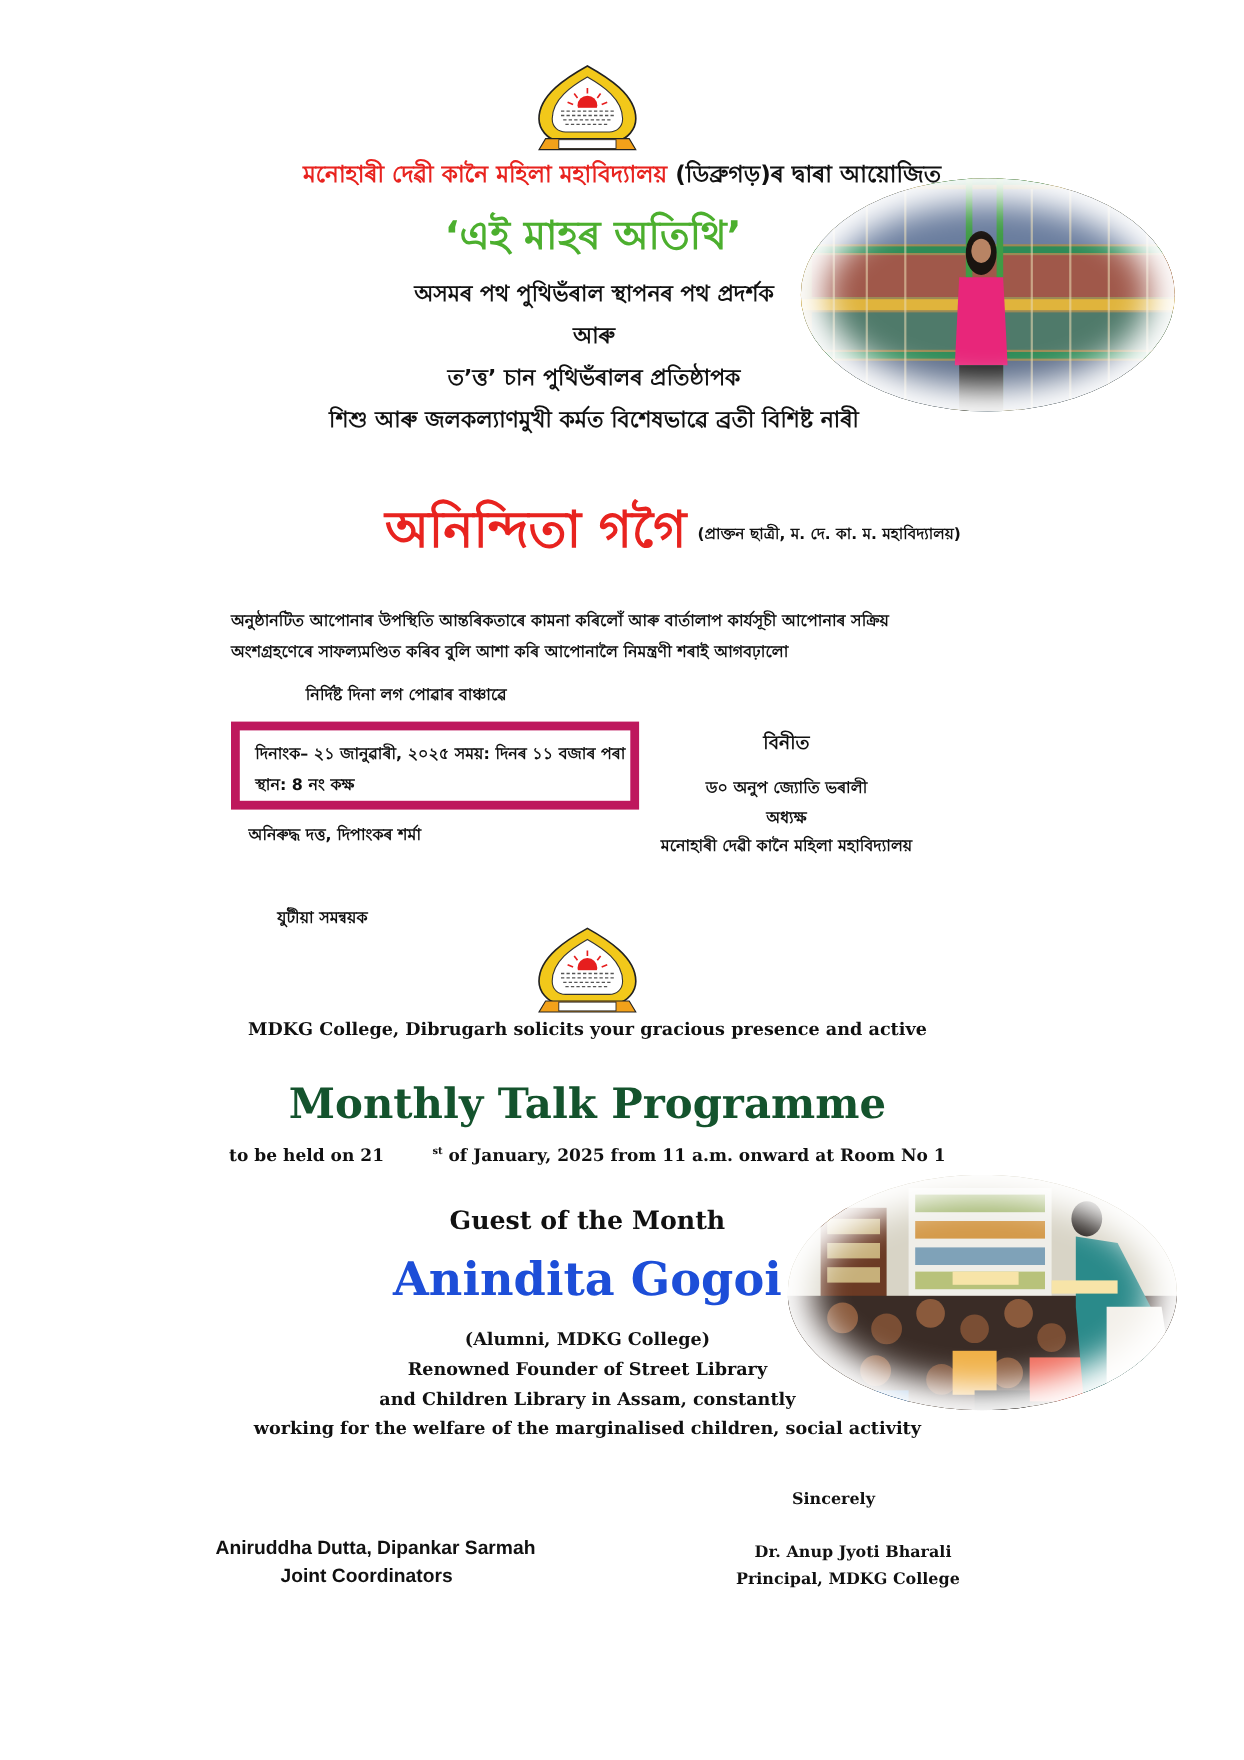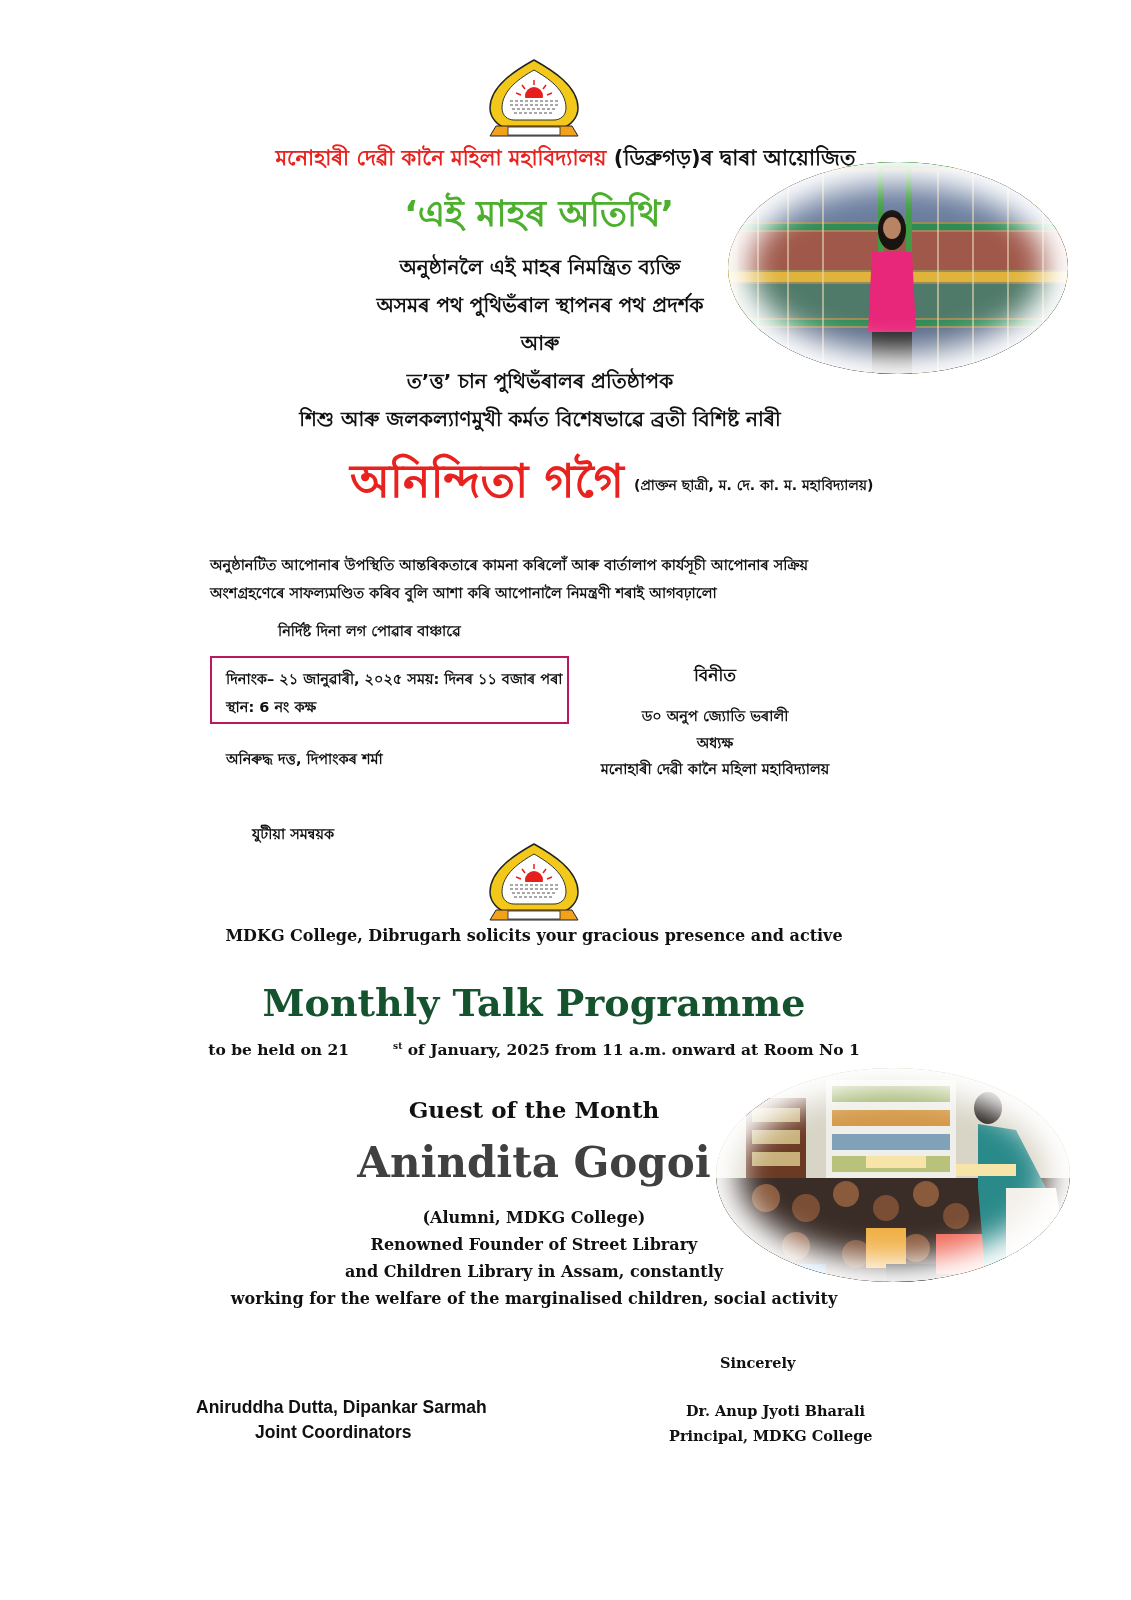--- a/index.html
+++ b/index.html
@@ -5,21 +5,21 @@
   html, body { margin:0; padding:0; background:#ffffff; }
   body { width:1131px; height:1600px; position:relative; overflow:hidden; font-family:"DejaVu Sans", sans-serif; color:#111; }
   .abs { position:absolute; }
   .center { text-align:center; }
   .logo { position:absolute; width:104px; height:82px; }
   .photo { position:absolute; border-radius:50%; overflow:hidden; }
   .photo::after { content:""; position:absolute; inset:0; border-radius:50%; box-shadow: inset 0 0 30px 22px #fff; }
   .as-line { font-family:"DejaVu Sans", sans-serif; font-weight:bold; white-space:nowrap; }
   .en-serif { font-family:"DejaVu Serif", serif; font-weight:bold; white-space:nowrap; }
   .en-sans { font-family:"Liberation Sans", sans-serif; font-weight:bold; white-space:nowrap; }
-  .box { position:absolute; border:2px solid #be185d; }
+  .box { position:absolute; border:8px solid #be185d; }
 </style>
 </head>
 <body>
 
 <div class="logo" style="left:482px; top:56px;">
   <svg width="104" height="82" viewBox="0 0 104 82">
     <path d="M52 4 C70 14 96 30 96 52 C96 62 88 70 80 72 L24 72 C16 70 8 62 8 52 C8 30 34 14 52 4 Z" fill="#f2c81a" stroke="#222" stroke-width="1.5"></path>
     <path d="M52 14 C66 22 84 34 84 52 C84 60 78 64 72 64 L32 64 C26 64 20 60 20 52 C20 34 38 22 52 14 Z" fill="#fff" stroke="#333" stroke-width="1"></path>
     <circle cx="52" cy="40" r="9" fill="#e61e1e"></circle>
     <g stroke="#e61e1e" stroke-width="1.5">
@@ -41,21 +41,20 @@
   </svg>
 </div>
 
 <div class="abs as-line center" style="left:0; width:1131px; top:142px; font-size:21px;">
   <span style="color:#e8231f;">মনোহাৰী দেৱী কানৈ মহিলা মহাবিদ্যালয়</span><span style="color:#111;"> (ডিব্ৰুগড়)ৰ দ্বাৰা আয়োজিত</span>
 </div>
 
 <div class="abs as-line" style="left:404px; top:186px; font-size:36px; color:#4caf2e;">‘এই মাহৰ অতিথি’</div>
 
 <div class="abs as-line center" style="left:270px; width:540px; top:248px; font-size:20px; line-height:38px;">
-  <div>অনুষ্ঠানলৈ এই মাহৰ নিমন্ত্ৰিত ব্যক্তি</div>
   <div>অসমৰ পথ পুথিভঁৰাল স্থাপনৰ পথ প্ৰদৰ্শক</div>
   <div>আৰু</div>
   <div>ত’ত্ত’ চান পুথিভঁৰালৰ প্ৰতিষ্ঠাপক</div>
   <div>শিশু আৰু জলকল্যাণমুখী কৰ্মত বিশেষভাৱে ব্ৰতী বিশিষ্ট নাৰী</div>
 </div>
 
 <div class="photo" style="left:728px; top:162px; width:340px; height:212px; background:linear-gradient(180deg,#c9b070 0%,#8aa060 30%,#d9a23a 52%,#6b8f4e 60%,#4d6d8a 100%);">
   <svg width="340" height="212" viewBox="0 0 340 212">
     <rect width="340" height="212" fill="#9c8a55"></rect>
     <g fill="#2e8b57">
@@ -93,21 +92,21 @@
 
 <div class="abs as-line" style="left:210px; top:551px; font-size:14.5px; line-height:28px;">
   <div>অনুষ্ঠানটিত আপোনাৰ উপস্থিতি আন্তৰিকতাৰে কামনা কৰিলোঁ আৰু বাৰ্তালাপ কাৰ্যসূচী আপোনাৰ সক্ৰিয়</div>
   <div>অংশগ্ৰহণেৰে সাফল্যমণ্ডিত কৰিব বুলি আশা কৰি আপোনালৈ নিমন্ত্ৰণী শৰাই আগবঢ়ালো</div>
 </div>
 
 <div class="abs as-line" style="left:278px; top:620px; font-size:14.5px;">নিৰ্দিষ্ট দিনা লগ পোৱাৰ বাঞ্চাৱে</div>
 
 <div class="box" style="left:210px; top:656px; width:355px; height:64px;">
   <div class="as-line" style="position:absolute; left:14px; top:10px; font-size:14.5px;">দিনাংক– ২১ জানুৱাৰী, ২০২৫ সময়: দিনৰ ১১ বজাৰ পৰা</div>
-  <div class="as-line" style="position:absolute; left:14px; top:38px; font-size:14.5px;">স্থান: 6 নং কক্ষ</div>
+  <div class="as-line" style="position:absolute; left:14px; top:38px; font-size:14.5px;">স্থান: 8 নং কক্ষ</div>
 </div>
 
 <div class="abs as-line" style="left:226px; top:748px; font-size:14.5px;">অনিৰুদ্ধ দত্ত, দিপাংকৰ শৰ্মা</div>
 <div class="abs as-line" style="left:252px; top:775px; font-size:14.5px;margin-top:48px;">যুটীয়া সমন্বয়ক</div>
 
 <div class="abs as-line center" style="left:580px; width:270px; top:662px; font-size:17px;">বিনীত</div>
 <div class="abs as-line center" style="left:580px; width:270px; top:705px; font-size:14.5px;">ড০ অনুপ জ্যোতি ভৰালী</div>
 <div class="abs as-line center" style="left:580px; width:270px; top:732px; font-size:14.5px;">অধ্যক্ষ</div>
 <div class="abs as-line center" style="left:570px; width:290px; top:758px; font-size:14.5px;">মনোহাৰী দেৱী কানৈ মহিলা মহাবিদ্যালয়</div>
 
@@ -140,21 +139,21 @@
 </div>
 
 <div class="abs en-serif center" style="left:0; width:1068px; top:980px; font-size:38px; color:#14532d;">Monthly Talk Programme</div>
 
 <div class="abs en-serif center" style="left:0; width:1068px; top:1040px; font-size:15.5px;">
   <span>to be held on 21</span><sup style="font-size:9px;margin-left:44px;">st</sup><span> of January, 2025 from 11 a.m. onward at Room No 1</span>
 </div>
 
 <div class="abs en-serif center" style="left:0; width:1068px; top:1096px; font-size:23px;">Guest of the Month</div>
 
-<div class="abs en-serif center" style="left:0; width:1068px; top:1138px; font-size:42px; color:#404040;">Anindita Gogoi</div>
+<div class="abs en-serif center" style="left:0; width:1068px; top:1138px; font-size:42px; color:#1d4ed8;">Anindita Gogoi</div>
 
 <div class="abs en-serif center" style="left:0; width:1068px; top:1204px; font-size:16px; line-height:27px;">
   <div>(Alumni, MDKG College)</div>
   <div>Renowned Founder of Street Library</div>
   <div>and Children Library in Assam, constantly</div>
   <div>working for the welfare of the marginalised children, social activity</div>
 </div>
 
 <div class="photo" style="left:716px; top:1068px; width:354px; height:214px;">
   <svg width="354" height="214" viewBox="0 0 354 214">

